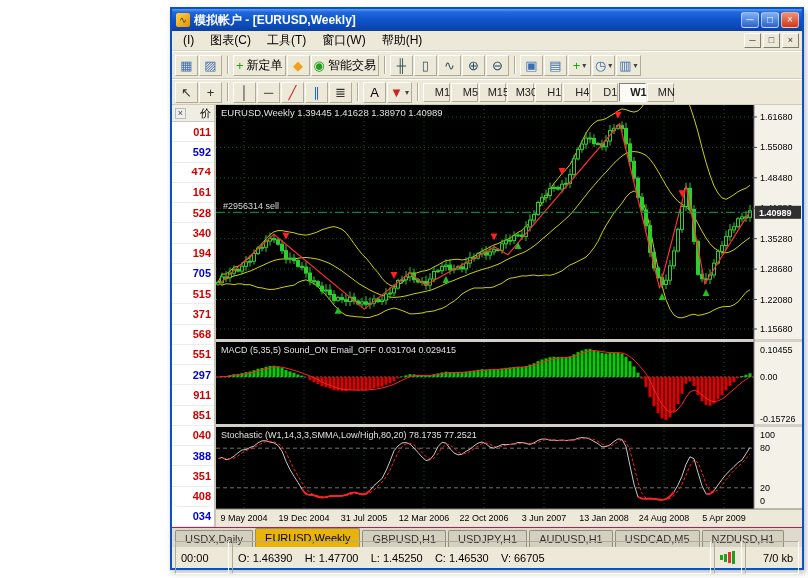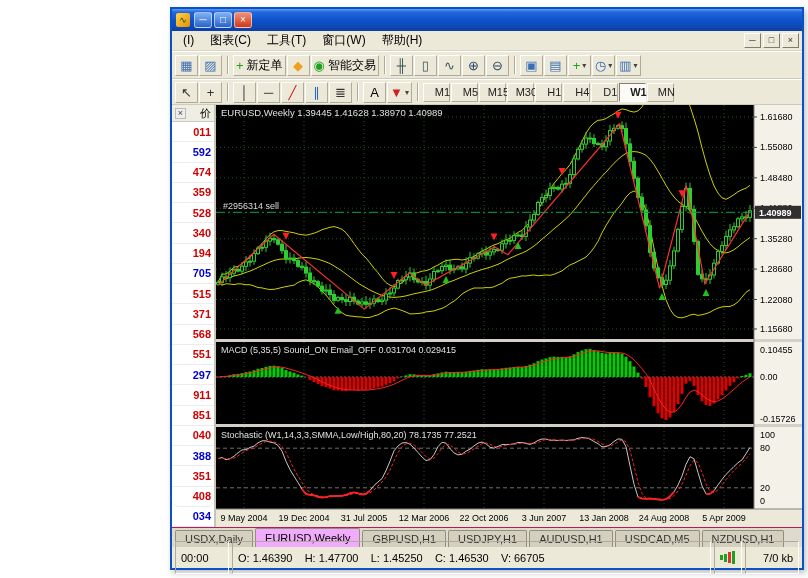--- a/index.html
+++ b/index.html
@@ -42,38 +42,39 @@
     justify-content:space-between;padding:0 3px;font-size:11px;color:#000;}
   .mw-close{font-size:9px;color:#444;border:1px solid #bbb;width:11px;height:11px;line-height:9px;text-align:center;background:#eee;}
   .mw-row{height:20.25px;display:flex;align-items:center;justify-content:flex-end;padding-right:3px;
     border-bottom:1px solid #ececec;font-weight:bold;}
   #chart{display:block;background:#000;}
   svg text{font-family:"Liberation Sans",sans-serif;}
   
   .tabstrip{height:20px;background:#dedace;display:flex;align-items:flex-end;padding:0 3px;border-top:1px solid #be185d;}
   .tab{height:17px;padding:0 9px;font-size:11px;background:#d4d0c0;border:1px solid #948f7c;border-bottom:none;
     margin-right:2px;display:flex;align-items:center;color:#333;border-radius:2px 2px 0 0;white-space:nowrap;}
-  .tab.active{background:#f0abfc;color:#000;height:19px;}
+  .tab.active{background:#eab308;color:#000;height:19px;}
   
   .statusbar{height:21px;background:#ece9d8;display:flex;align-items:center;font-size:11px;padding:1px 3px;gap:3px;color:#000;}
   .sb-sec{border:1px solid;border-color:#b0ab98 #fff #fff #b0ab98;height:33px;display:flex;align-items:center;padding:4px 5px;white-space:pre;}
   .sb-time{width:54px;}
   .sb-main{flex:1;overflow:hidden;}
   .sb-kb{width:54px;justify-content:flex-end;}
   .cbar{display:inline-block;width:3px;margin-right:1px;background:#1fa11f;vertical-align:bottom;}
   .c1{height:5px;}.c2{height:8px;}.c3{height:11px;background:#d33;}.c4{height:13px;}
 </style>
 </head>
 <body>
 
 <div class="stage">
   <div class="window">
 
     <div class="titlebar">
       <span class="appicon">∿</span>
+      <span class="titletext">模拟帐户 - [EURUSD,Weekly]</span>
       <span class="tb-btns">
         <span class="tbtn">─</span>
         <span class="tbtn">□</span>
         <span class="tbtn close">×</span>
       </span>
     </div>
 
     <div class="menubar">
       <span id="menu-items"><span class="menu-item">(I)</span><span class="menu-item">图表(C)</span><span class="menu-item">工具(T)</span><span class="menu-item">窗口(W)</span><span class="menu-item">帮助(H)</span></span>
       <span class="mdi" id="mdi-btns">
@@ -183,22 +184,22 @@
 
     <div class="body">
       <div class="marketwatch">
         <div class="mw-header">
           <span class="mw-close">×</span>
           <span>价</span>
         </div>
         <div id="mw-rows">
             <div class="mw-row" style="color: rgb(208, 0, 0);">011</div>
             <div class="mw-row" style="color: rgb(0, 0, 204);">592</div>
-            <div class="mw-row" style="color: rgb(208, 0, 0);">474</div>
-            <div class="mw-row" style="color: rgb(208, 0, 0);">359</div>
+            <div class="mw-row" style="color: rgb(208, 0, 0); font-family: Liberation Mono, monospace;">474</div>
+            <div class="mw-row" style="color: rgb(208, 0, 0);">161</div>
             <div class="mw-row" style="color: rgb(208, 0, 0);">528</div>
             <div class="mw-row" style="color: rgb(208, 0, 0);">340</div>
             <div class="mw-row" style="color: rgb(208, 0, 0);">194</div>
             <div class="mw-row" style="color: rgb(0, 0, 204);">705</div>
             <div class="mw-row" style="color: rgb(208, 0, 0);">515</div>
             <div class="mw-row" style="color: rgb(208, 0, 0);">371</div>
             <div class="mw-row" style="color: rgb(208, 0, 0);">568</div>
             <div class="mw-row" style="color: rgb(208, 0, 0);">551</div>
             <div class="mw-row" style="color: rgb(0, 0, 204);">297</div>
             <div class="mw-row" style="color: rgb(208, 0, 0); text-align: center;">911</div>

